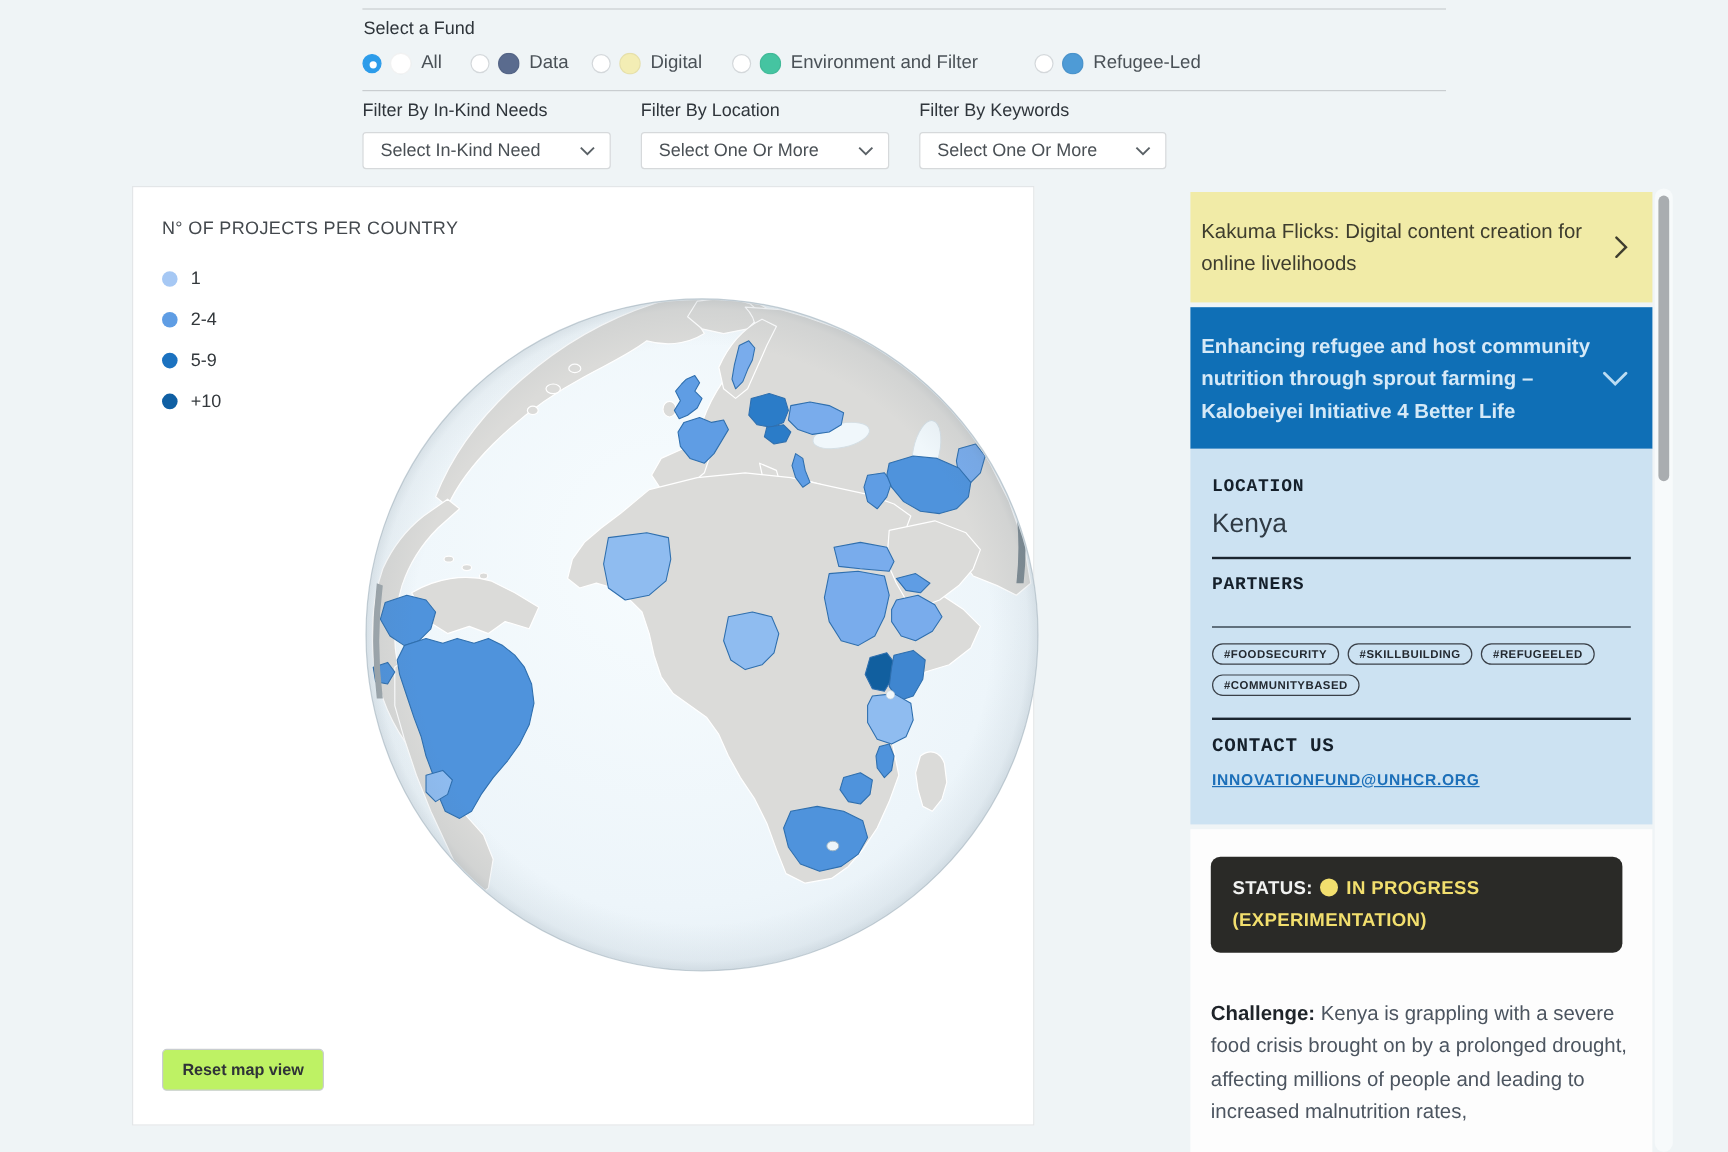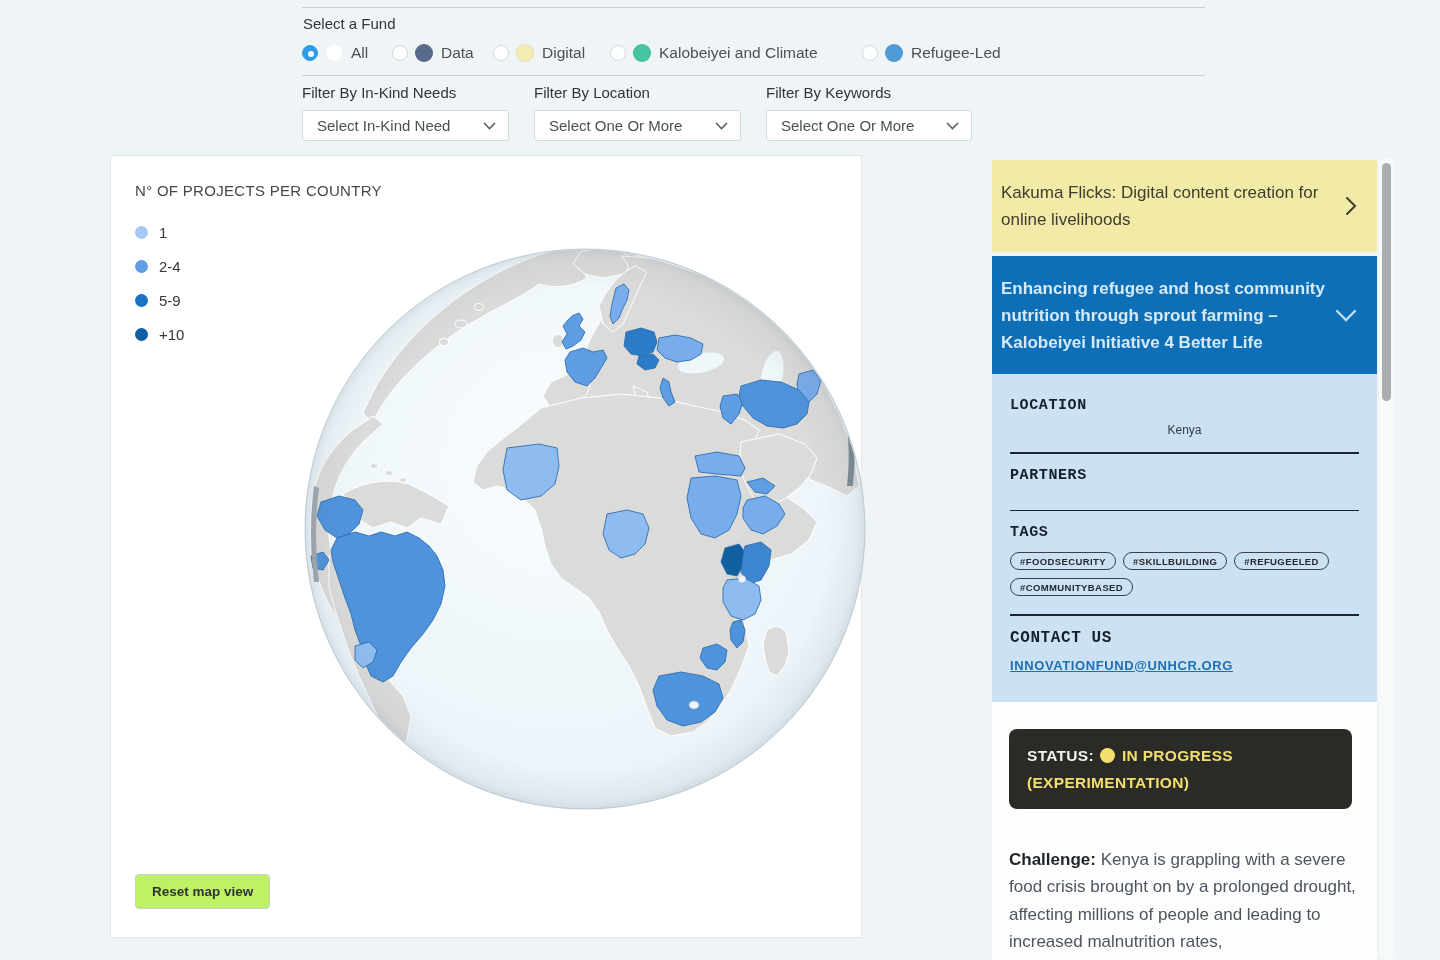--- a/index.html
+++ b/index.html
@@ -52,21 +52,21 @@
   .card { position:relative; display:flex; align-items:center; padding:16px 20px 16px 9px; cursor:pointer; }
   .card-title { font-size:17px; line-height:27px; flex:1 1 auto; }
   .card-yellow { background:#F1EBA7; min-height:92px; }
   .card-yellow .card-title { color:#3E3D2E; }
   .card-blue { background:#0F6FB6; min-height:118px; margin-top:4px; }
   .card-blue .card-title { color:#D5E9F7; font-weight:700; }
   .card .chev { flex:0 0 auto; margin-left:10px; }
 
   .info-panel { background:#CCE2F2; padding:23px 18px 28px 18px; position:relative; }
   .info-head { font-size:15px; font-weight:800; color:#15202B; letter-spacing:0.6px;font-family:Liberation Mono, monospace; }
-  .info-value { font-size:12px; color:#2F3A44; margin-top:9px;text-align:center; }
+  .info-value { font-size:22px; color:#2F3A44; margin-top:9px; }
   .info-rule { height:1.5px; background:#1A2530; margin:15px 0 13px 0; }
   .tags-wrap { margin-top:11px; display:flex; flex-wrap:wrap; gap:8px 7px; }
   .tag-pill { border:1.5px solid #3A4048; border-radius:11px; padding:3px 9px 2px 9px;
     font-size:9.5px; font-weight:700; letter-spacing:0.4px; color:#232930; white-space:nowrap; }
   .contact-link { display:inline-block; margin-top:11px; font-size:13px; font-weight:700;
     letter-spacing:0.6px; color:#1C6FB9; text-decoration:underline; cursor:pointer; }
 
   .status-box { position:relative; margin:27px 25px 0 17px; background:#2A2A27; border-radius:8px;
     padding:13px 18px; font-size:15.5px; font-weight:700; line-height:27px; letter-spacing:0.3px; }
   .status-label { color:#F1F2F1; }
@@ -101,21 +101,21 @@
       <span class="fund-label">Data</span>
     </div>
     <div class="fund-option" style="left:191px">
       <span class="radio"></span>
       <span class="swatch" style="background-color: rgb(243, 237, 180);"></span>
       <span class="fund-label">Digital</span>
     </div>
     <div class="fund-option" style="left:308px">
       <span class="radio"></span>
       <span class="swatch" style="background-color: rgb(69, 196, 161);"></span>
-      <span class="fund-label">Kalobeiyei and Climate</span>
+      <span class="fund-label">Environment and Filter</span>
     </div>
     <div class="fund-option" style="left:560px">
       <span class="radio"></span>
       <span class="swatch" style="background-color: rgb(78, 155, 214);"></span>
       <span class="fund-label">Refugee-Led</span>
     </div>
   </div>
 
   <div class="rule mid-rule"></div>
 
@@ -294,21 +294,20 @@
   </div>
 
   <div class="info-panel">
     <div class="info-head">LOCATION</div>
     <div class="info-value">Kenya</div>
     <div class="info-rule"></div>
 
     <div class="info-head">PARTNERS</div>
     <div class="info-rule" style="margin-top:26px"></div>
 
-    <div class="info-head">TAGS</div>
     <div class="tags-wrap">
       <span class="tag-pill">#FOODSECURITY</span>
       <span class="tag-pill">#SKILLBUILDING</span>
       <span class="tag-pill">#REFUGEELED</span>
       <span class="tag-pill">#COMMUNITYBASED</span>
     </div>
     <div class="info-rule" style="margin-top:18px"></div>
 
     <div class="info-head" style="font-size:16px">CONTACT US</div>
     <a class="contact-link">INNOVATIONFUND@UNHCR.ORG</a>

